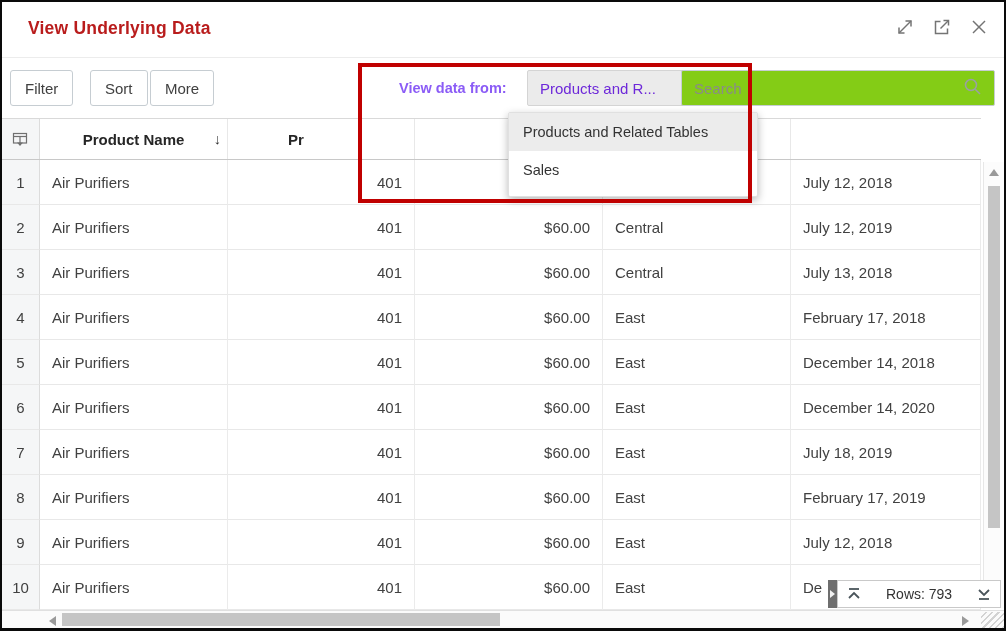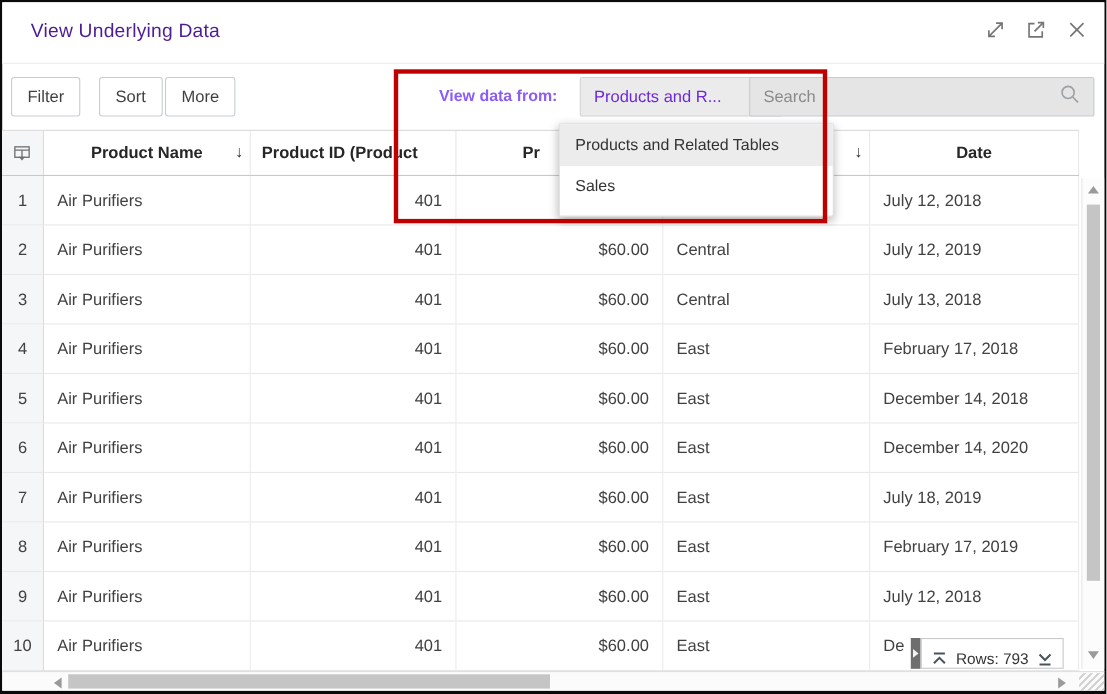--- a/index.html
+++ b/index.html
@@ -3,35 +3,35 @@
 <meta charset="utf-8">
 <style>
   * { box-sizing: border-box; margin: 0; padding: 0; }
   body { font-family: "Liberation Sans", sans-serif; background:#fff; }
   .dialog { position: relative; width: 1006px; height: 631px; background:#fff;
             border: 2px solid #0a0a0a; border-bottom-width:3px; overflow: hidden; }
 
   
   .titlebar { position:absolute; left:0; top:0; width:1002px; height:56px; background:#fff;
               border-bottom:1px solid #ececec; }
-  .title { position:absolute; left:26px; top:16px; font-size:17.5px; font-weight:normal; color:#4c1d95; letter-spacing:.2px; }
+  .title { position:absolute; left:26px; top:16px; font-size:17.5px; font-weight:bold; color:#b91c1c; letter-spacing:.2px; }
   .tb-icons { position:absolute; right:14px; top:14px; display:flex; gap:15px; }
   .tb-icon { width:22px; height:22px; cursor:pointer; display:flex; align-items:center; justify-content:center; }
   .tb-icon svg { stroke:#747474; stroke-width:1.5; fill:none; }
 
   
   .btn { position:absolute; top:68px; height:36px; background:#fff; border:1px solid #c6cdd2;
          border-radius:3px; font-size:15px; color:#404040; display:flex; align-items:center;
          padding:15px 14px; cursor:pointer; }
   .vdf-label { position:absolute; left:397px; top:78px; font-size:14.5px; color:#8b5cf6;font-weight:bold; }
   .select { position:absolute; left:493px; top:68px; width:184px; height:36px; background:#ebebeb;
             border:1px solid #d4d4d4; border-radius:2px; display:flex; align-items:center;
             padding:0 12px; font-size:15px; color:#6d28d9; cursor:pointer;margin-left:32px; }
   .select .chev { margin-left:auto; }
-  .search-box { position:absolute; left:679px; top:68px; width:314px; height:36px; background:#e5e5e5;
+  .search-box { position:absolute; left:679px; top:68px; width:314px; height:36px; background:#84cc16;
                 border:1px solid #c6cdd2; border-radius:2px; display:flex; align-items:center; padding:0 12px; }
   .search-box input { flex:1; border:none; outline:none; font-size:15px; color:#333;
                       font-family:"Liberation Sans", sans-serif; background:transparent; }
   .search-box input::placeholder { color:#8a8a8a; }
 
   
   .table { position:absolute; left:0; top:116px; width:979px; background:#fff; }
   .thead, .trow { display:grid; grid-template-columns:38px 188px 187px 188px 188px 190px; }
   .thead { height:42px; border-top:1px solid #d9d9d9; border-bottom:1px solid #c8c8c8;text-align:right; }
   .th { position:relative; display:flex; align-items:center; justify-content:center;
@@ -60,21 +60,21 @@
   .arr.left  { left:47px; top:5px; border-top:5px solid transparent; border-bottom:5px solid transparent; border-right:7px solid #9a9a9a; }
   .arr.right { left:960px; top:5px; border-top:5px solid transparent; border-bottom:5px solid transparent; border-left:7px solid #9a9a9a; }
   .hthumb { position:absolute; left:60px; top:2px; width:438px; height:13px; background:#c5c5c5; }
   .grip { position:absolute; left:979px; top:1px; width:23px; height:17px;
           background:repeating-linear-gradient(135deg, transparent 0 3px, #ccc 3px 4.5px); opacity:.85; }
 
   
   .rows-widget { position:absolute; left:826px; top:578px; height:28px; display:flex; z-index:10; }
   .rw-tab { width:9px; background:#6e6e6e; display:flex; align-items:center; justify-content:center; cursor:pointer; }
   .rw-tab .tri { width:0; height:0; border-top:4px solid transparent; border-bottom:4px solid transparent; border-left:5px solid #f2f2f2; }
-  .rw-body { display:flex; align-items:flex-end; gap:7px; background:#fff; border:1px solid #c9c9c9;
+  .rw-body { display:flex; align-items:center; gap:24px; background:#fff; border:1px solid #c9c9c9;
              padding:0 8px; font-size:14px; color:#333; }
   .rw-icon { width:16px; height:16px; cursor:pointer; }
   .rw-icon svg { stroke:#49545a; stroke-width:1.8; fill:none; }
 
   
   .menu { position:absolute; left:506px; top:110px; width:250px; background:#fff;
           border:1px solid #e0e0e0; border-radius:2px; box-shadow:0 3px 9px rgba(0,0,0,.28);
           z-index:20; padding-bottom:7px; }
   .menu-item { height:38px; display:flex; align-items:center; padding:0 14px;
                font-size:14.5px; color:#333; cursor:pointer; white-space:nowrap; }
@@ -146,23 +146,20 @@
         <svg width="17" height="17" viewBox="0 0 17 17">
           <rect x="1.5" y="2.5" width="13" height="9.5" fill="none" stroke="#707070" stroke-width="1.2"></rect>
           <line x1="1.5" y1="5.5" x2="14.5" y2="5.5" stroke="#707070" stroke-width="1.2"></line>
           <line x1="8" y1="5.5" x2="8" y2="12" stroke="#707070" stroke-width="1.2"></line>
           <polygon points="5,11.5 11,11.5 8,15" fill="#707070"></polygon>
         </svg>
       </div>
       <div class="th">
         <span>Product Name</span>
         <span class="sort-arrow">↓</span>
-      </div>
-      <div class="th idcol">
-        <span>Product ID (Product</span>
       </div>
       <div class="th pricecol">
         <span>Pr</span>
       </div>
       <div class="th">
         <span></span>
         <span class="sort-arrow">↓</span>
       </div>
       <div class="th">
         <span>Date</span>

